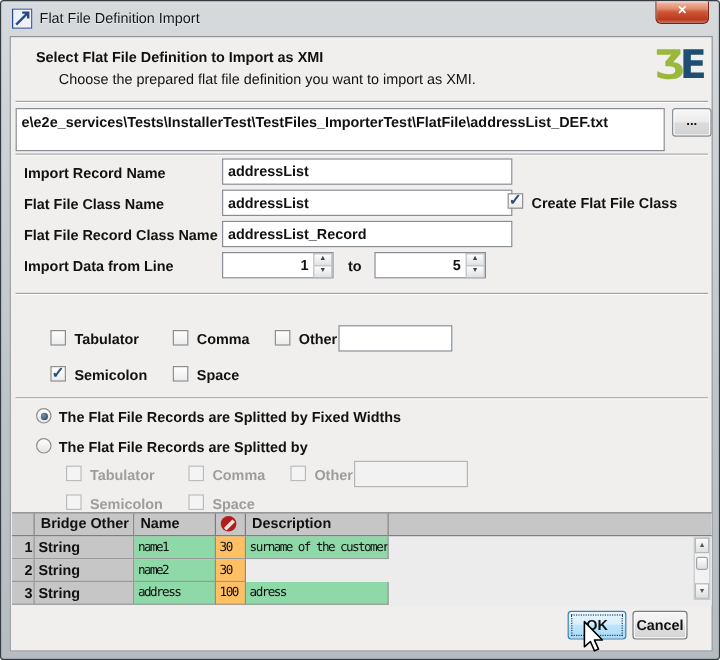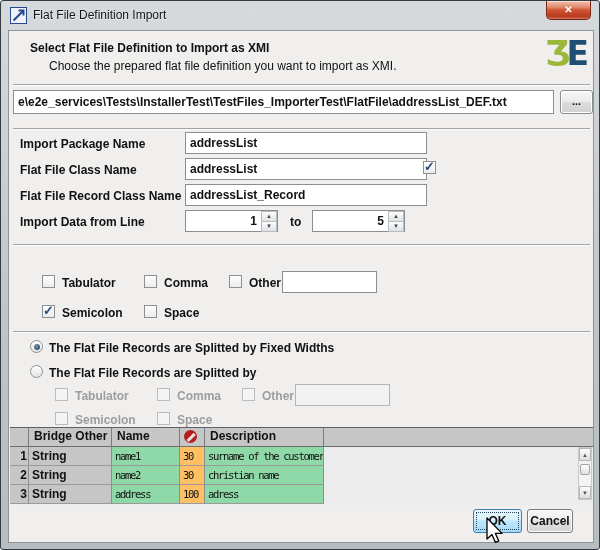--- a/index.html
+++ b/index.html
@@ -27,21 +27,21 @@
   .hline{position:absolute;left:4px;right:3px;height:2px;
     border-top:1px solid #a3a3a3;border-bottom:1px solid #fbfbfb;}
   .h-title{position:absolute;left:21px;top:10px;font-size:12px;font-weight:bold;}
   .h-sub{position:absolute;left:40px;top:28px;font-size:12px;}
   .logo{position:absolute;left:536px;top:6px;font-family:"DejaVu Sans",sans-serif;
     font-size:33px;font-weight:bold;letter-spacing:-4px;line-height:34px;}
   .logo .g3{color:#9cb83c;} .logo .gE{color:#1e4e71;}
   .tfield{position:absolute;height:22px;background:#fff;border:1px solid #8a8d94;
     font-family:"Liberation Sans",sans-serif;font-size:12px;font-weight:bold;
     padding:0 4px;line-height:20px;white-space:nowrap;overflow:hidden;}
-  .path-field{left:4px;top:59px;width:541px;height:24px;line-height:22px;}
+  .path-field{left:4px;top:59px;width:541px;height:36px;line-height:22px;}
   .browse-btn{position:absolute;left:551px;top:59px;width:33px;height:24px;
     border:1px solid #8a8f94;border-radius:3px;
     background:linear-gradient(#f7f7f7,#ebebeb 48%,#dcdcdc 52%,#d2d2d2);
     font-size:11px;font-weight:bold;text-align:center;line-height:20px;
     box-shadow:inset 0 0 0 1px #fff;}
   .row-label{position:absolute;left:11px;font-size:12px;font-weight:bold;line-height:14px;}
   .sec-label{position:absolute;left:11px;font-size:12px;font-weight:bold;}
   
   .spinner{position:absolute;width:93px;height:22px;border:1px solid #8a8d94;
     background:#fff;display:flex;}
@@ -129,28 +129,29 @@
     <div class="h-sub">Choose the prepared flat file definition you want to import as XMI.</div>
     <div class="logo"><span class="g3">Ʒ</span><span class="gE">E</span></div>
 
     <div class="hline" style="top:53px;"></div>
 
     <div class="tfield path-field">e\e2e_services\Tests\InstallerTest\TestFiles_ImporterTest\FlatFile\addressList_DEF.txt</div>
     <div class="browse-btn">...</div>
 
     <div class="hline" style="top:97px;"></div>
 
-    <div class="row-label" style="top:106px;">Import Package Name</div>
+    <div class="row-label" style="top:106px;">Import Record Name</div>
     <div class="tfield" style="left:176px;top:101px;width:242px;">addressList</div>
 
     <div class="row-label" style="top:132px;">Flat File Class Name</div>
     <div class="tfield" style="left:176px;top:127px;width:242px;">addressList</div>
     <span class="cb checked" style="left:414px;top:130px;">
         <span class="mark">✓</span>
       </span>
+    <span class="cb-label" style="left:434px;top:131px;">Create Flat File Class</span>
 
     <div class="row-label" style="top:158px;">Flat File Record Class Name</div>
     <div class="tfield" style="left:176px;top:153px;width:242px;">addressList_Record</div>
 
     <div class="row-label" style="top:184px;">Import Data from Line</div>
     <div class="spinner" style="left:176px;top:179px;">
       <div class="spin-val">1</div>
       <div class="spin-btns">
         <div class="spin-b up">▲</div>
         <div class="spin-b">▼</div>
@@ -218,21 +219,20 @@
         <div class="td green c-name">name1</div>
         <div class="td orange c-w">30</div>
         <div class="td green c-desc">surname of the customer</div>
         <div class="td c-fill fill"></div>
       </div>
       <div class="trow">
         <div class="td gray num c-num">2</div>
         <div class="td gray c-bridge">String</div>
         <div class="td green c-name">name2</div>
         <div class="td orange c-w">30</div>
-        <div class="td green c-desc">christian name</div>
         <div class="td c-fill fill"></div>
       </div>
       <div class="trow">
         <div class="td gray num c-num">3</div>
         <div class="td gray c-bridge">String</div>
         <div class="td green c-name">address</div>
         <div class="td orange c-w">100</div>
         <div class="td green c-desc">adress</div>
         <div class="td c-fill fill"></div>
       </div>

